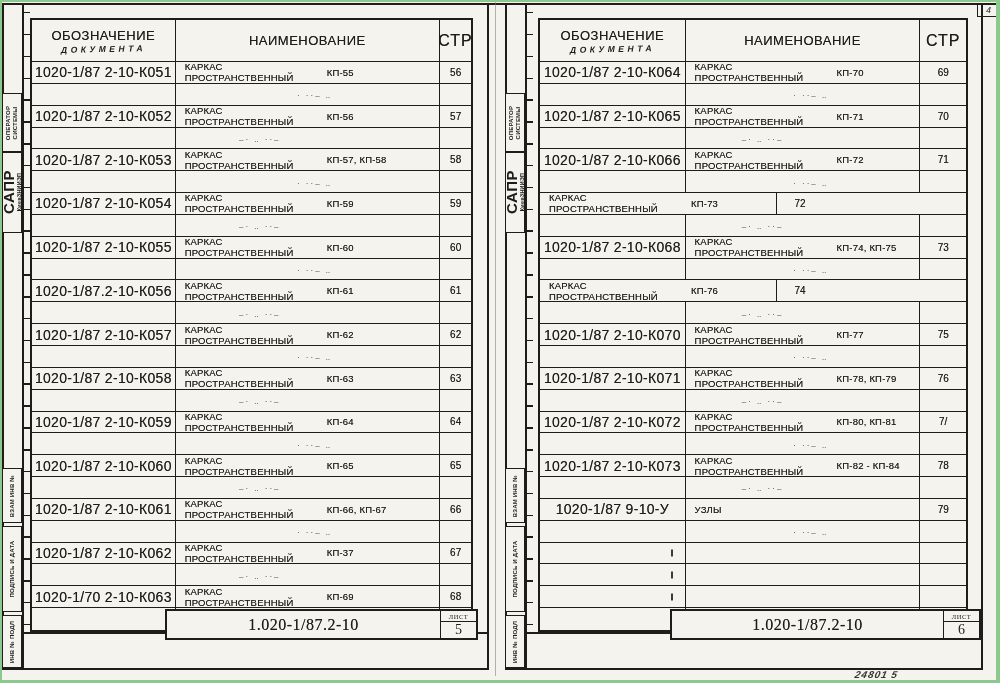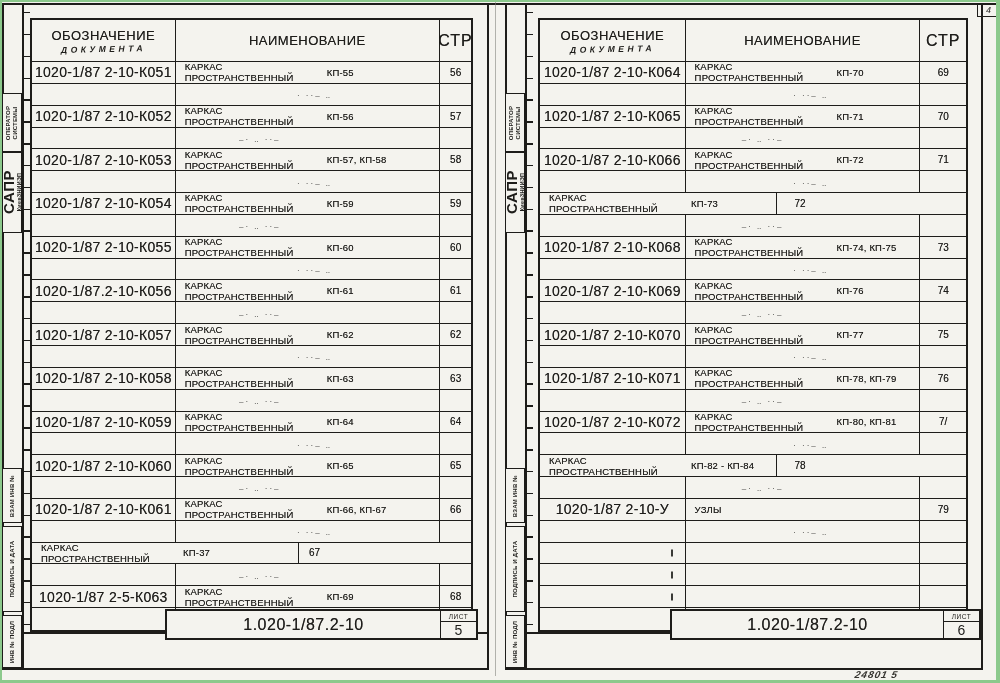--- a/index.html
+++ b/index.html
@@ -87,21 +87,21 @@
   
   .row.blank .cell.c1::after{content:"";position:absolute;right:12px;top:50%;
     transform:translateY(-50%);width:1.6px;height:7px;background:#3a3a36;}
 
   .underline{position:absolute;left:0;height:1.6px;background:var(--ink);top:629px;}
   .p0 .underline{width:483px;}
   .p1 .underline{width:474px;}
 
   
   .titleblock{position:absolute;top:606px;height:31px;box-sizing:border-box;
-    border:2px solid var(--ink);display:flex;background:var(--paper);}
+    border:2px solid var(--ink);display:flex;background:var(--paper);font-family:Liberation Serif, serif;}
   .p0 .titleblock{left:161px;width:313px;}
   .p1 .titleblock{left:163px;width:311px;}
   .tb-code{flex:1;display:flex;align-items:center;justify-content:center;
     font-size:16px;letter-spacing:.5px;text-shadow:0 0 .5px rgba(0,0,0,.6);}
   .tb-list{width:36px;box-sizing:border-box;border-left:1.8px solid var(--ink);
     display:flex;flex-direction:column;}
   .tb-list-label{height:11px;box-sizing:border-box;border-bottom:1.6px solid var(--ink);
     display:flex;align-items:center;justify-content:center;font-size:6.5px;letter-spacing:.5px;}
   .tb-list-num{flex:1;display:flex;align-items:center;justify-content:center;font-size:14px;}
 
@@ -302,33 +302,34 @@
               <span class="mk">КП-66, КП-67</span>
             </div>
             <div class="cell c3">66</div>
           </div>
           <div class="row spacer">
             <div class="cell c1"></div>
             <div class="cell c2"></div>
             <div class="cell c3"></div>
           </div>
           <div class="row data">
+            <div class="cell c1">1020-1/87 2-10-К062</div>
             <div class="cell c2">
               <span class="nm">КАРКАС ПРОСТРАНСТВЕННЫЙ</span>
               <span class="mk">КП-37</span>
             </div>
             <div class="cell c3">67</div>
           </div>
           <div class="row spacer">
             <div class="cell c1"></div>
             <div class="cell c2"></div>
             <div class="cell c3"></div>
           </div>
           <div class="row data">
-            <div class="cell c1">1020-1/87 2-5-К063</div>
+            <div class="cell c1">1020-1/70 2-10-К063</div>
             <div class="cell c2">
               <span class="nm">КАРКАС ПРОСТРАНСТВЕННЫЙ</span>
               <span class="mk">КП-69</span>
             </div>
             <div class="cell c3">68</div>
           </div>
           <div class="row spacer">
             <div class="cell c1"></div>
             <div class="cell c2"></div>
             <div class="cell c3"></div>
@@ -445,21 +446,20 @@
               <span class="mk">КП-74, КП-75</span>
             </div>
             <div class="cell c3">73</div>
           </div>
           <div class="row spacer">
             <div class="cell c1"></div>
             <div class="cell c2"></div>
             <div class="cell c3"></div>
           </div>
           <div class="row data">
-            <div class="cell c1">1020-1/87 2-10-К069</div>
             <div class="cell c2">
               <span class="nm">КАРКАС ПРОСТРАНСТВЕННЫЙ</span>
               <span class="mk">КП-76</span>
             </div>
             <div class="cell c3">74</div>
           </div>
           <div class="row spacer">
             <div class="cell c1"></div>
             <div class="cell c2"></div>
             <div class="cell c3"></div>
@@ -497,33 +497,34 @@
               <span class="mk">КП-80, КП-81</span>
             </div>
             <div class="cell c3">7/</div>
           </div>
           <div class="row spacer">
             <div class="cell c1"></div>
             <div class="cell c2"></div>
             <div class="cell c3"></div>
           </div>
           <div class="row data">
+            <div class="cell c1">1020-1/87 2-10-К073</div>
             <div class="cell c2">
               <span class="nm">КАРКАС ПРОСТРАНСТВЕННЫЙ</span>
               <span class="mk">КП-82 -  КП-84</span>
             </div>
             <div class="cell c3">78</div>
           </div>
           <div class="row spacer">
             <div class="cell c1"></div>
             <div class="cell c2"></div>
             <div class="cell c3"></div>
           </div>
           <div class="row data">
-            <div class="cell c1">1020-1/87 2-10-У</div>
+            <div class="cell c1">1020-1/87 9-10-У</div>
             <div class="cell c2">
               <span class="nm">УЗЛЫ</span>
             </div>
             <div class="cell c3">79</div>
           </div>
           <div class="row spacer">
             <div class="cell c1"></div>
             <div class="cell c2"></div>
             <div class="cell c3"></div>
           </div>

